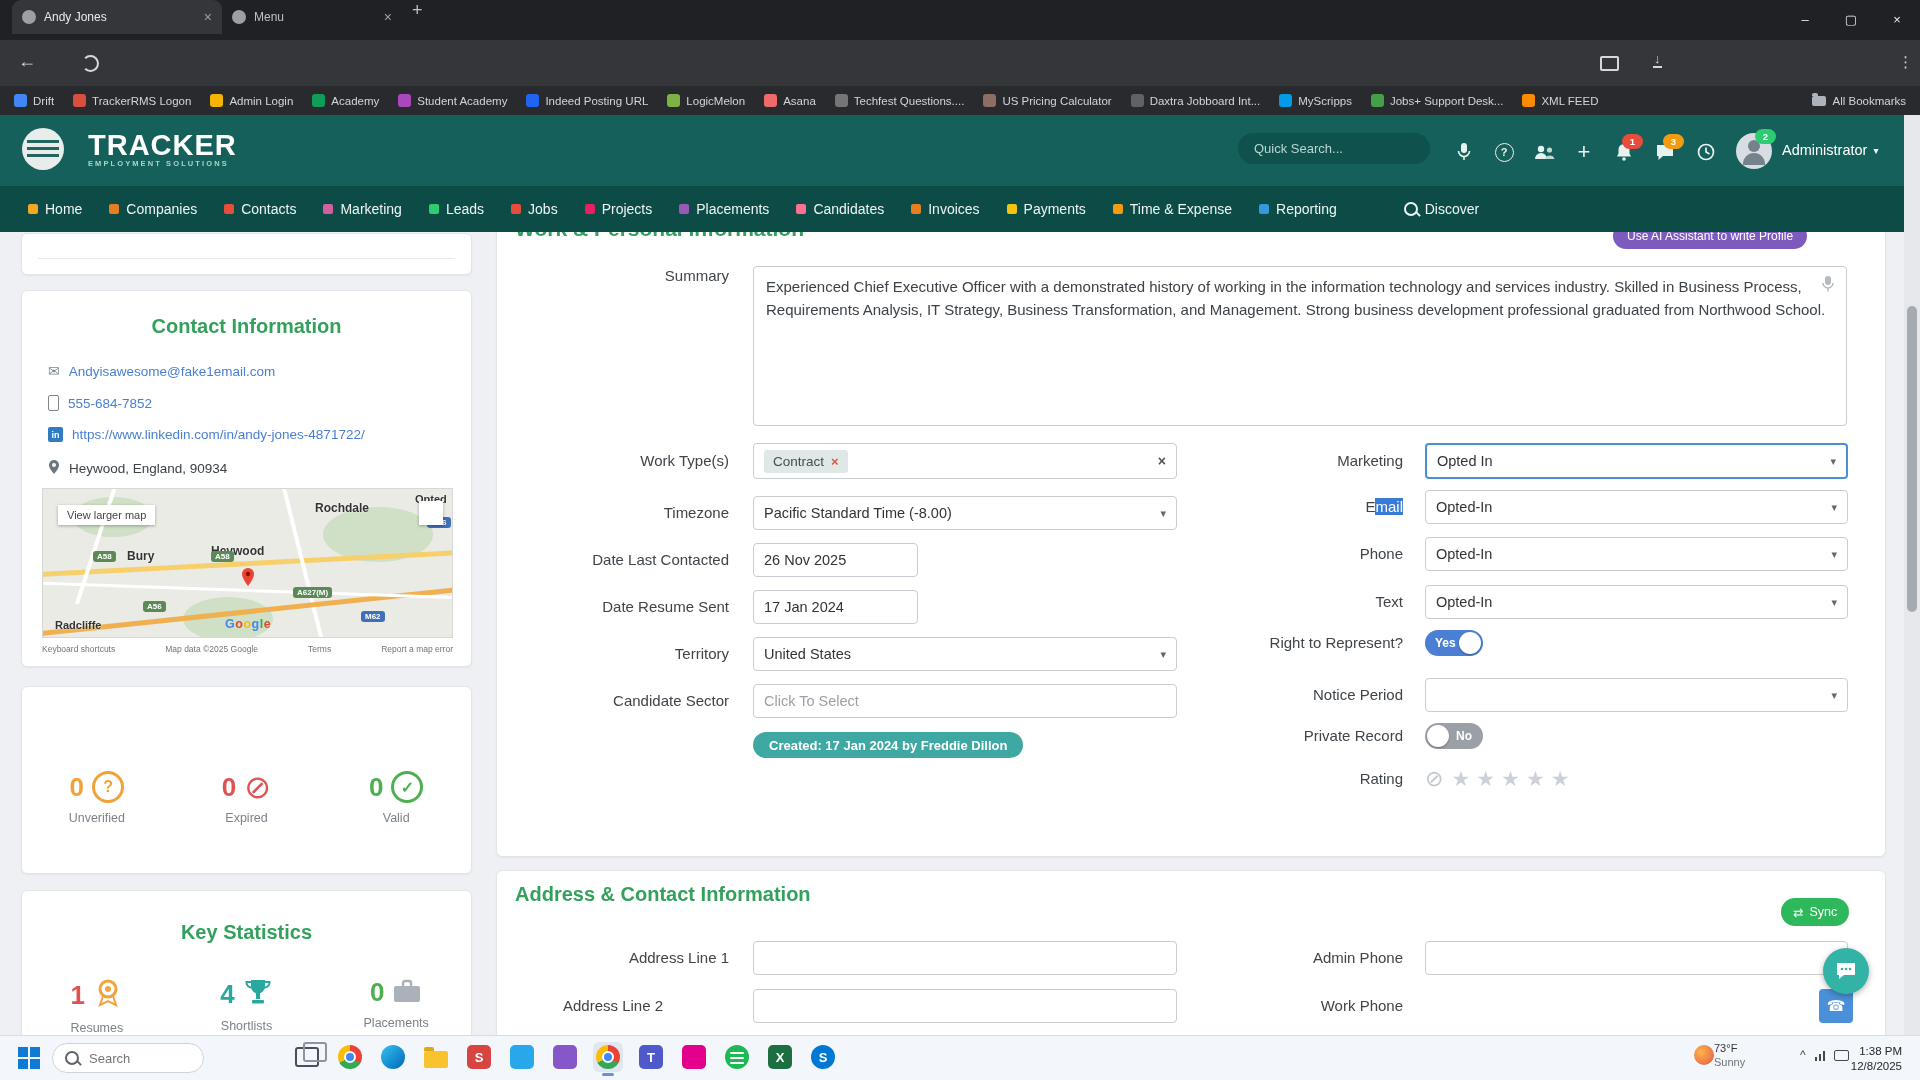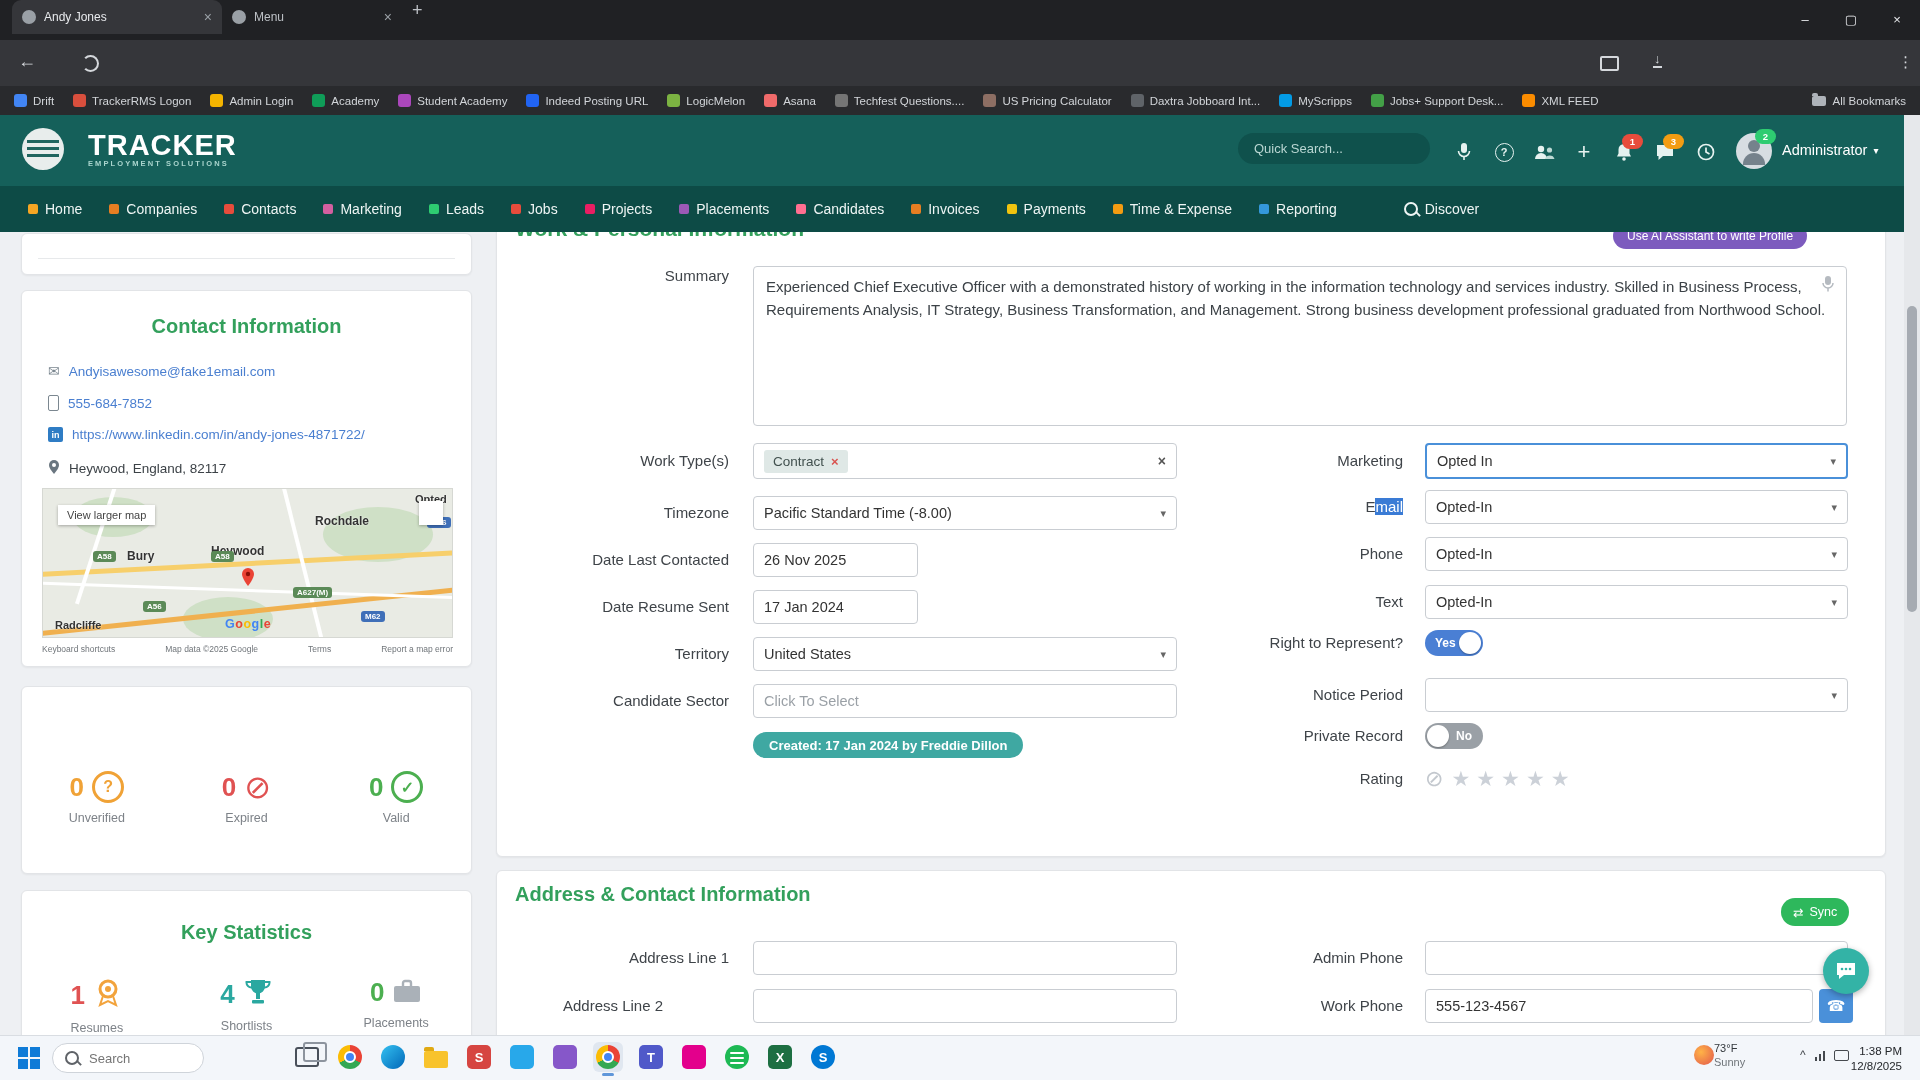--- a/index.html
+++ b/index.html
@@ -425,33 +425,33 @@
       </div>
       <div class="crow" style="top:136px;">
         <span class="inb"></span>
         <span class="link">https://www.linkedin.com/in/andy-jones-4871722/</span>
       </div>
       <div class="crow" style="top:168px;">
         <span><svg width="12" height="16">
               <path d="M6 1a5 5 0 0 0-5 5c0 3.5 5 9 5 9s5-5.5 5-9a5 5 0 0 0-5-5z" fill="#6a7680"></path>
               <circle cx="6" cy="6" r="2" fill="#fff"></circle>
             </svg></span>
-        <span>Heywood, England, 82117</span>
+        <span>Heywood, England, 90934</span>
       </div>
 
       <div id="map">
         <span class="park" style="left:280px;top:18px;width:110px;height:55px;"></span>
         <span class="park" style="left:30px;top:8px;width:80px;height:40px;"></span>
         <span class="park" style="left:140px;top:108px;width:90px;height:44px;"></span>
         <span class="road" style="left:-8px;top:72px;width:430px;height:5px;background:#f7cf6b;transform:rotate(-3deg);"></span>
         <span class="road" style="left:52px;top:-12px;width:4px;height:130px;background:#fff;transform:rotate(18deg);"></span>
         <span class="road" style="left:258px;top:-12px;width:4px;height:175px;background:#fff;transform:rotate(-14deg);"></span>
         <span class="road" style="left:-8px;top:120px;width:430px;height:5px;background:#f0b04f;transform:rotate(-6deg);"></span>
         <span class="road" style="left:-8px;top:100px;width:430px;height:3px;background:#fff;transform:rotate(2deg);"></span>
-        <span class="town" style="left:233px;top:25px;padding-left:39px;">Rochdale</span>
+        <span class="town" style="left:233px;top:12px;padding-left:39px;">Rochdale</span>
         <span class="town" style="left:372px;top:4px;font-size:11px;">Opted</span>
         <span class="town" style="left:168px;top:55px;">Heywood</span>
         <span class="town" style="left:84px;top:60px;">Bury</span>
         <span class="town" style="left:12px;top:130px;font-size:11px;">Radcliffe</span>
         <span class="rbadge" style="left:50px;top:62px;">A58</span>
         <span class="rbadge" style="left:100px;top:112px;">A56</span>
         <span class="rbadge" style="left:168px;top:62px;">A58</span>
         <span class="rbadge m" style="left:318px;top:122px;">M62</span>
         <span class="rbadge" style="left:250px;top:98px;">A627(M)</span>
         <span class="rbadge m" style="left:384px;top:28px;">M66</span>
@@ -641,21 +641,20 @@
       </span>
 
       <div class="lab-l" style="top:70px;">Address Line 1</div>
       <input class="ctrl" style="left: 256px; top: 70px; width: 424px;">
       <div class="lab-l" style="top:118px;text-align:center;">Address Line 2</div>
       <input class="ctrl" style="left: 256px; top: 118px; width: 424px;">
 
       <div class="lab-r" style="top:70px;">Admin Phone</div>
       <input class="ctrl" style="left: 928px; top: 70px; width: 423px;">
       <div class="lab-r" style="top:118px;">Work Phone</div>
-      <input class="ctrl" style="left: 928px; top: 118px; width: 388px;" value="555-123-4567">
       <span id="phonebtn">
           <span>☎</span>
         </span>
     </div>
   </div>
 
   <div id="sbtrack">
     <div id="sbthumb"></div>
   </div>
 

